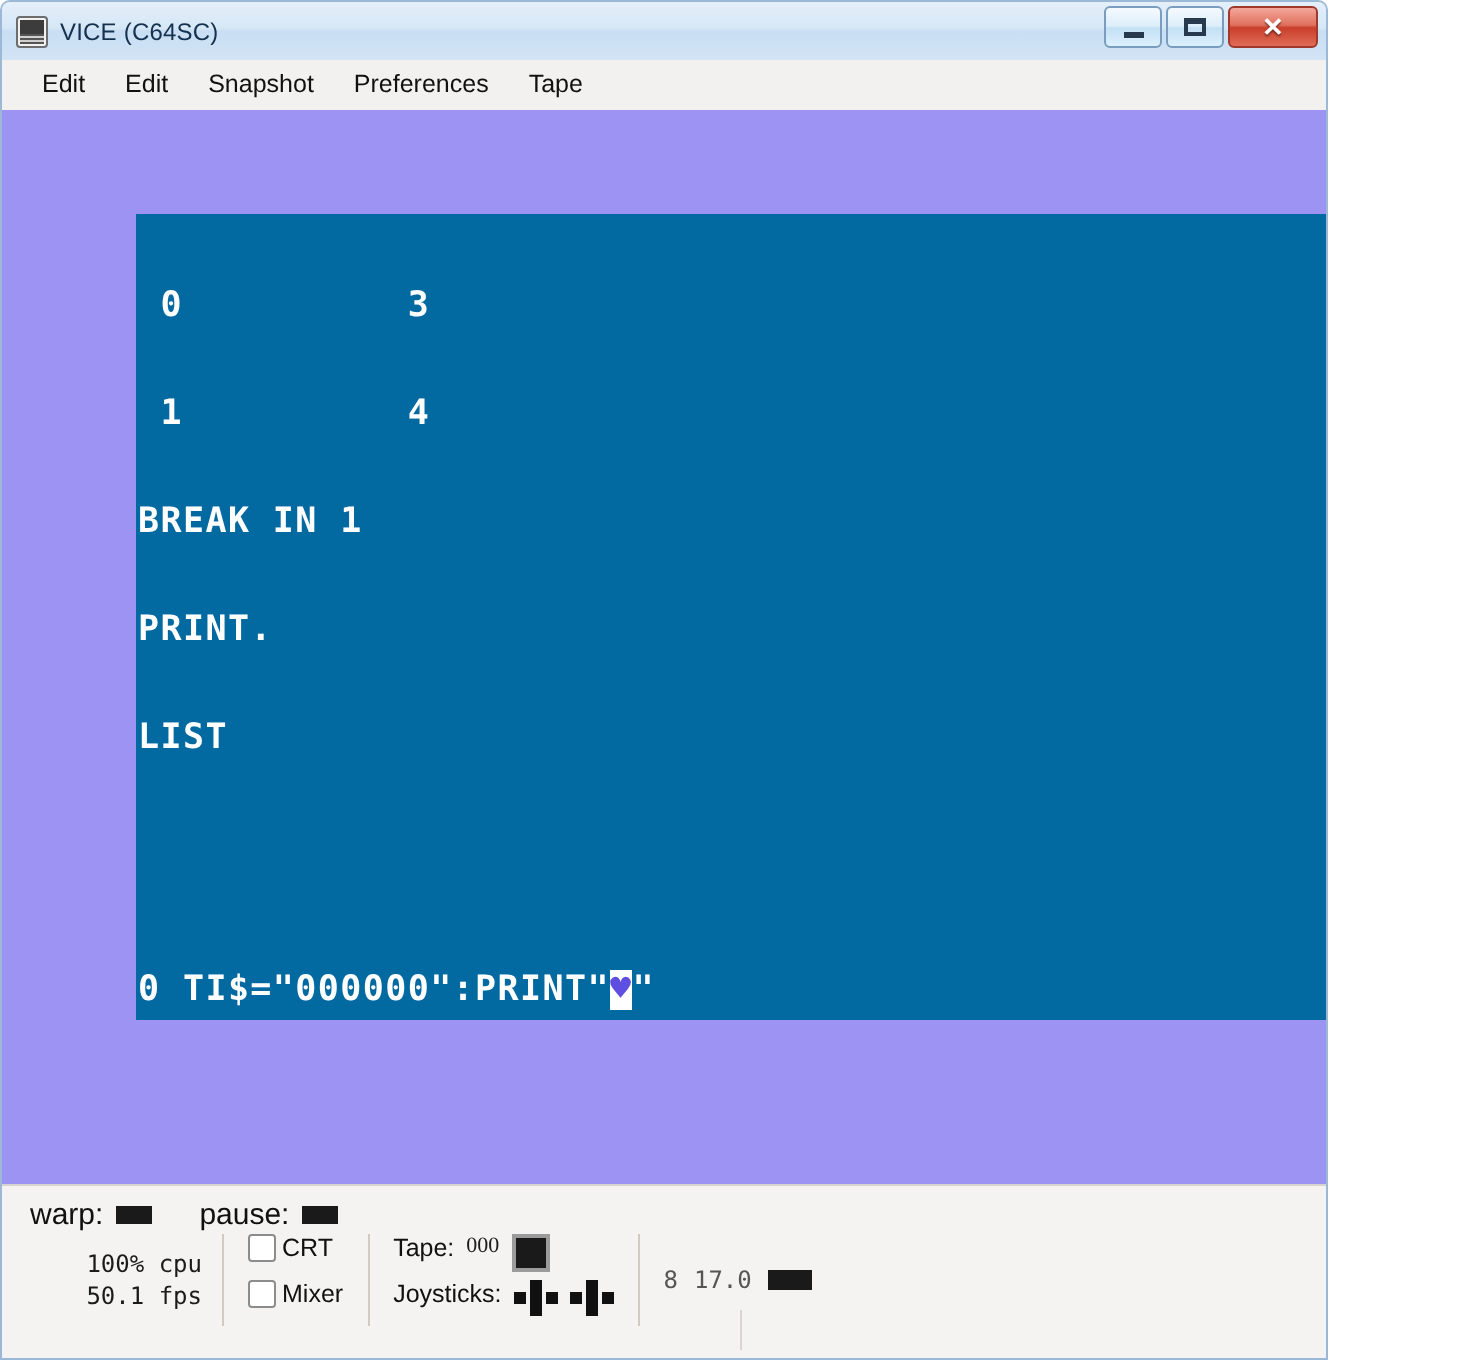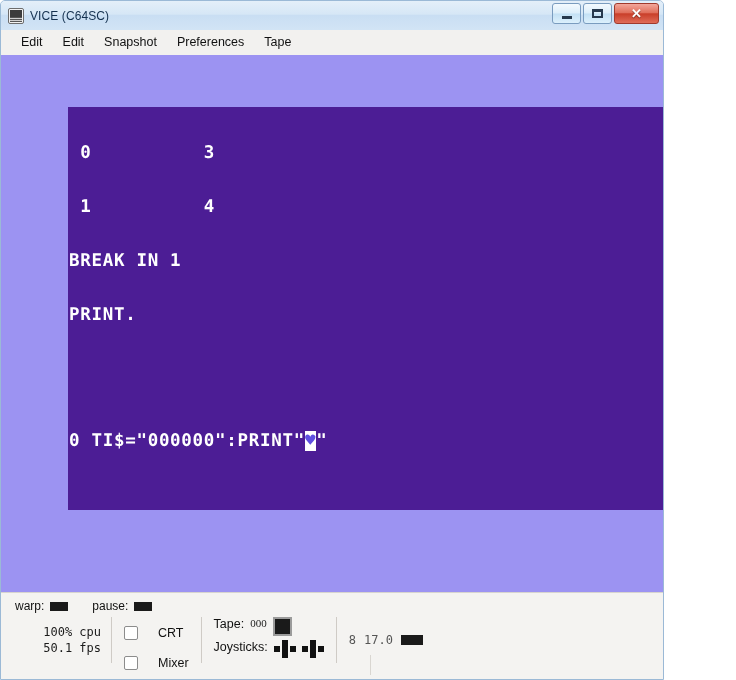--- a/index.html
+++ b/index.html
@@ -163,21 +163,21 @@
     color: #1b1b1b;
   }
   .sb-row1 {
     position: absolute;
     left: 14px;
     top: 6px;
     display: flex;
     align-items: center;
     gap: 6px;
   }
-  .sb-label { font-size: 12px; color: #111; }
+  .sb-label { font-size: 15px; color: #111; }
   .led {
     width: 18px;
     height: 9px;
     background: #1a1a1a;
     display: inline-block;
   }
   .sb-row2 {
     position: absolute;
     left: 0;
     top: 24px;
@@ -203,23 +203,22 @@
     text-align: right;
     font-family: "DejaVu Sans Mono", "Liberation Mono", monospace;
     font-size: 12px;
     line-height: 16px;
     color: #1b1b1b;
     padding-right: 10px;
   }
   .chkrow {
     display: flex;
     align-items: flex-start;
-    gap: 20px;
+    gap: 3px;
     height: 23px;
-    margin-top: 16px;
   }
   .chkbox {
     width: 14px; height: 14px;
     border: 1px solid #8c8c8c;
     background: #ffffff;
     border-radius: 2px;
     box-sizing: border-box;
   }
   .chklabel { font-size: 12.5px; color: #111; }
   .tape-row, .joy-row {
@@ -285,26 +284,27 @@
 
   <div class="menubar">
     <div class="menuitem">Edit</div>
     <div class="menuitem">Edit</div>
     <div class="menuitem">Snapshot</div>
     <div class="menuitem">Preferences</div>
     <div class="menuitem">Tape</div>
   </div>
 
   <div class="canvas-area" style="background: rgb(156, 147, 242);">
-    <div class="c64-screen" style="background: #4c1d95;">
+    <div class="c64-screen" style="background: #0369a1;">
       <div class="c64-text" style="color: rgb(255, 255, 255);">
         <div class="c64-line"> 0          3</div>
         <div class="c64-line"> 1          4</div>
         <div class="c64-line">BREAK IN 1</div>
         <div class="c64-line">PRINT.</div>
+        <div class="c64-line">LIST</div>
         <div class="c64-line"></div>
 
         <div class="c64-line"><span>0 TI$="000000":PRINT"</span><span class="rvs" style="color: rgb(95, 79, 224);">♥</span><span>"</span></div>
 
         
 
         
 
         
 

